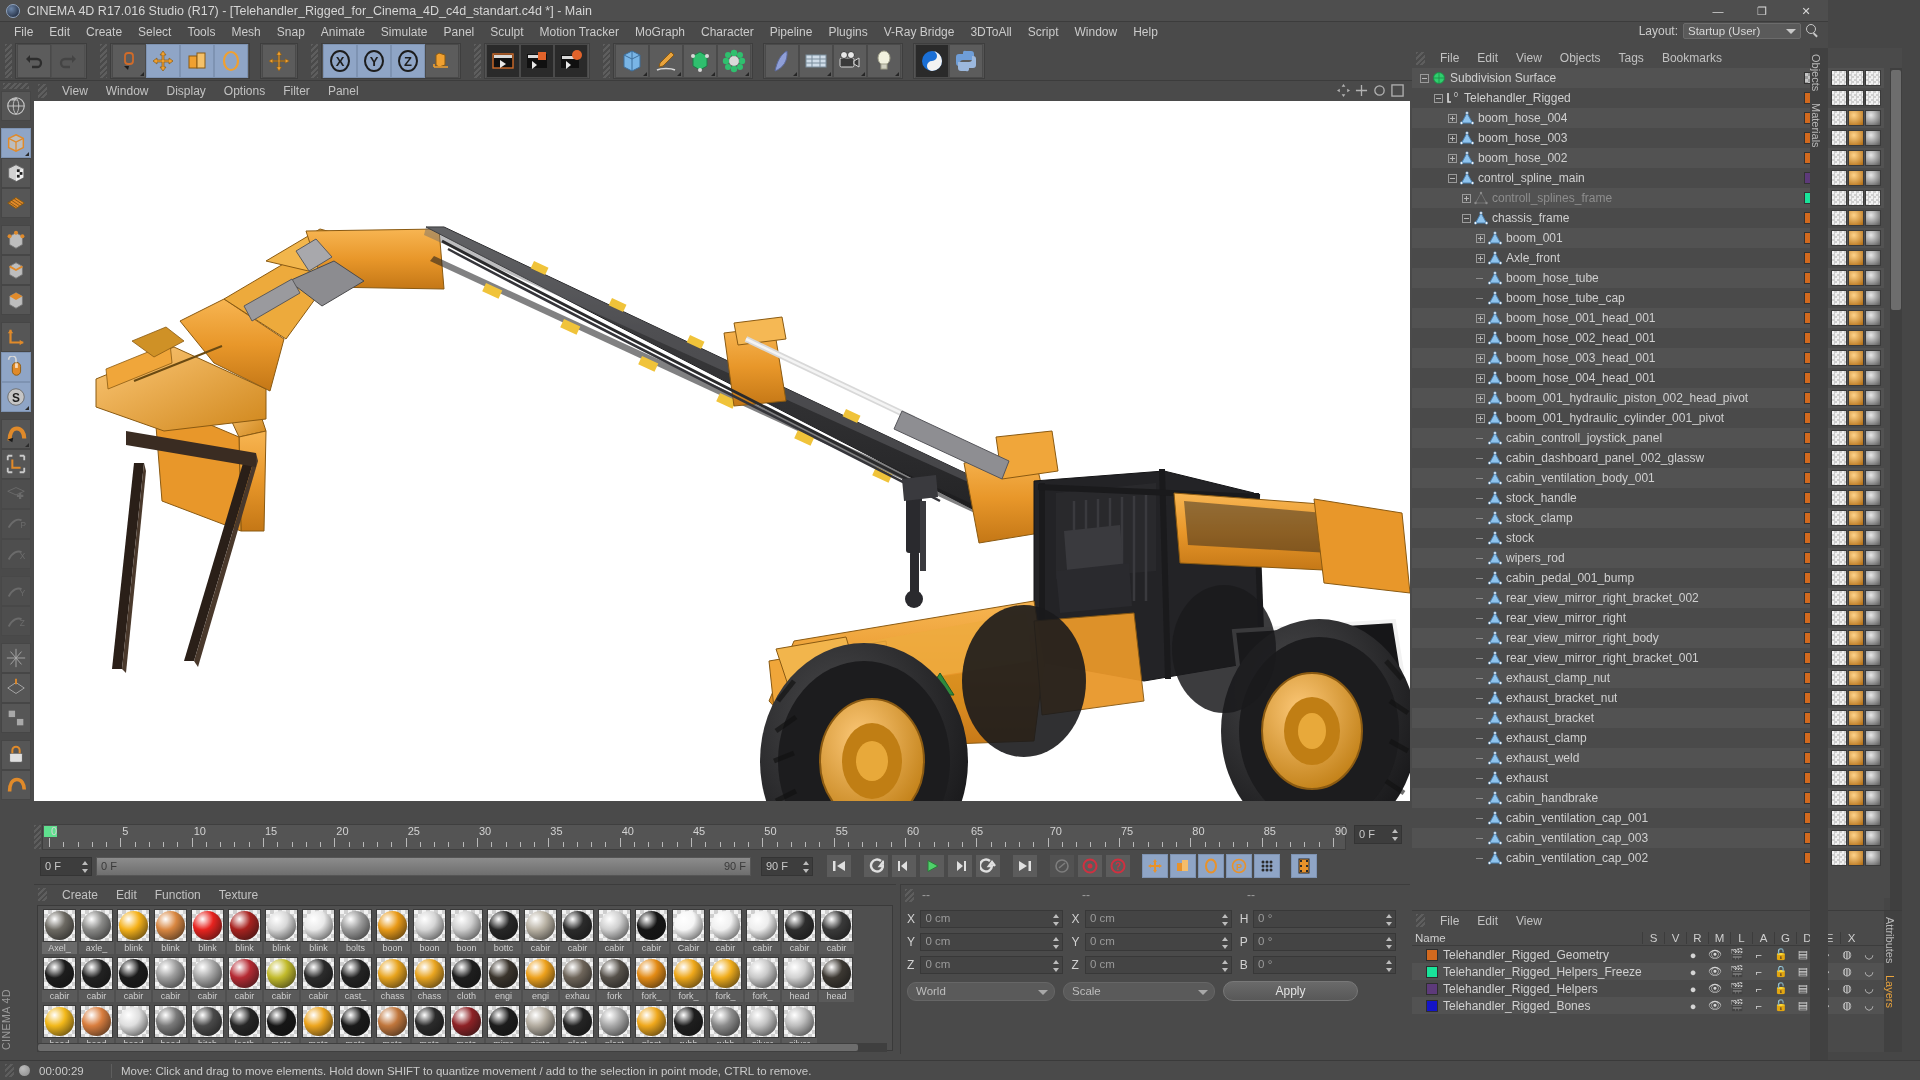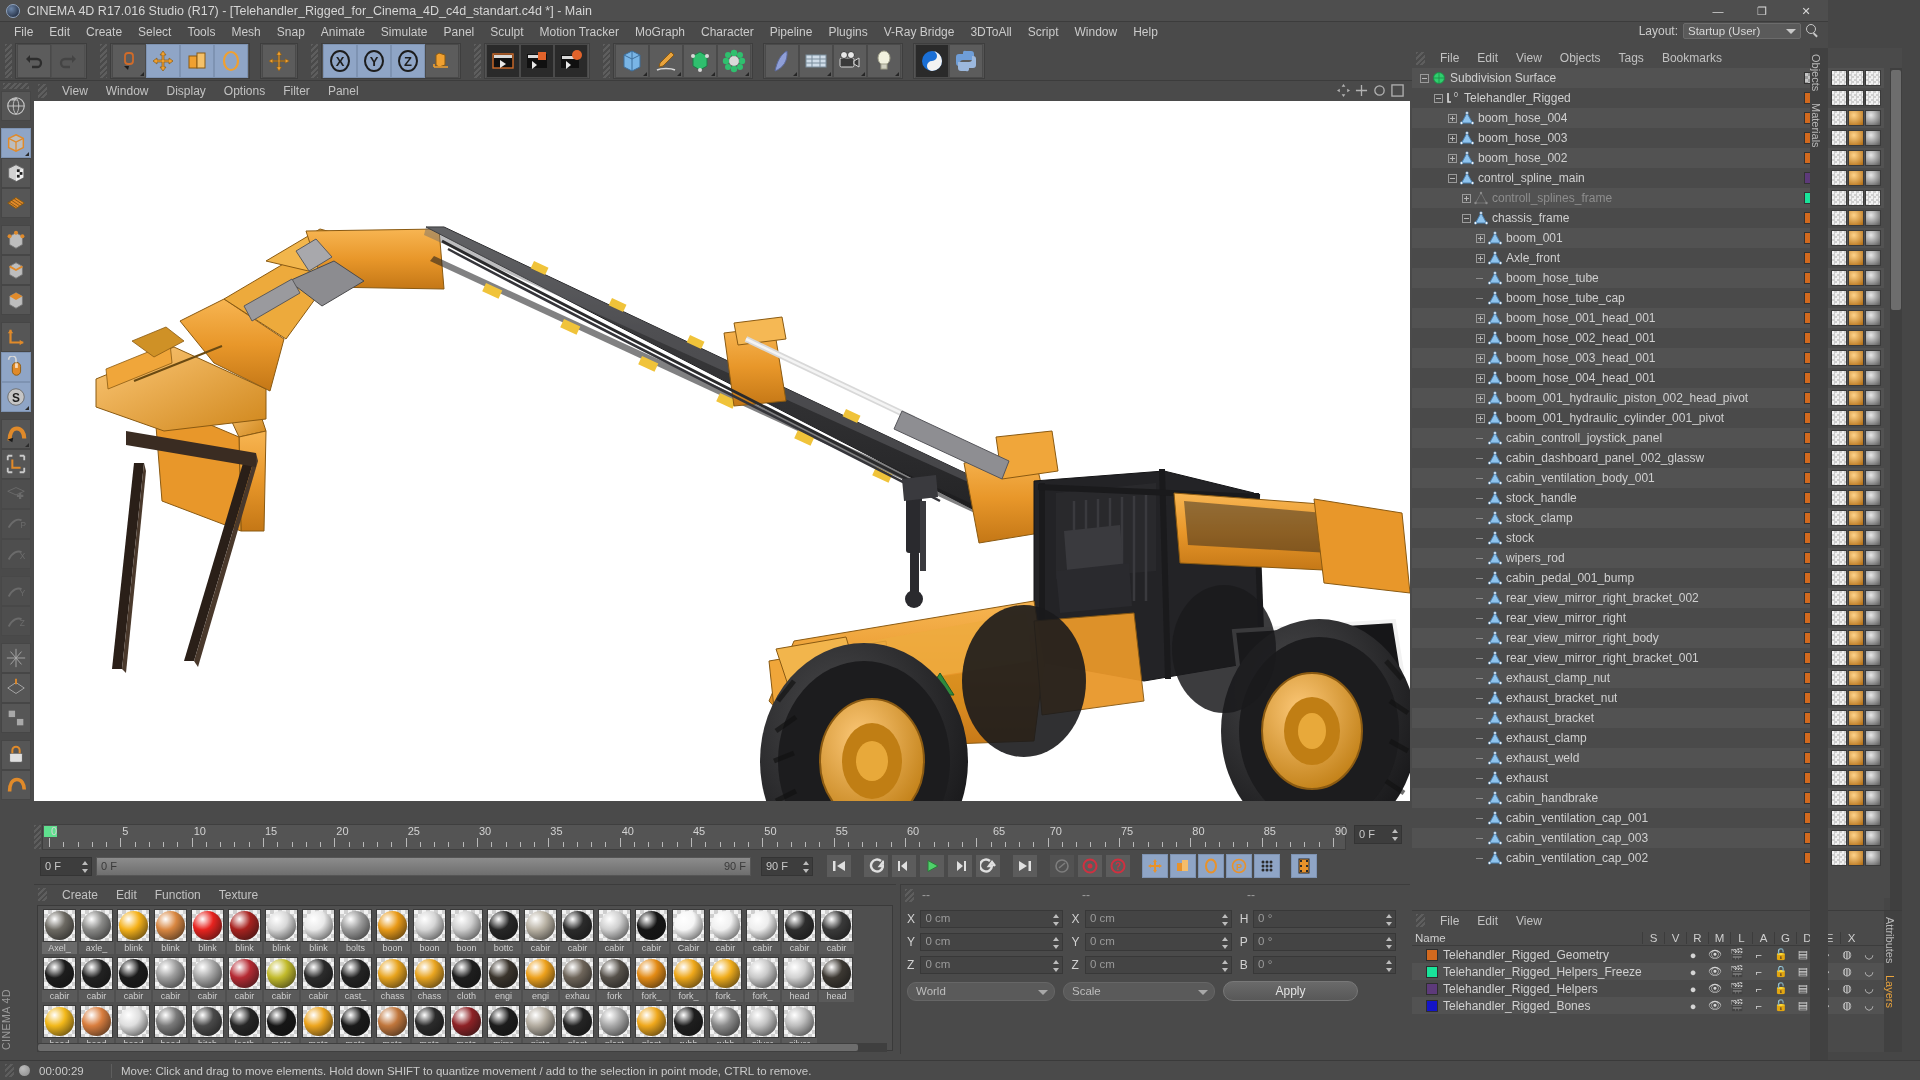--- a/index.html
+++ b/index.html
@@ -818,21 +818,21 @@
         <div class="num" style="left: 578.667px;">40</div>
         <div class="tk" style="left: 576.667px; height: 9px;"></div>
         <div class="num" style="left: 650px;">45</div>
         <div class="tk" style="left: 648px; height: 9px;"></div>
         <div class="num" style="left: 721.333px;">50</div>
         <div class="tk" style="left: 719.333px; height: 9px;"></div>
         <div class="num" style="left: 792.667px;">55</div>
         <div class="tk" style="left: 790.667px; height: 9px;"></div>
         <div class="num" style="left: 864px;">60</div>
         <div class="tk" style="left: 862px; height: 9px;"></div>
-        <div class="num" style="left: 950px;">65</div>
+        <div class="num" style="left: 928px;">65</div>
         <div class="tk" style="left: 933.333px; height: 9px;"></div>
         <div class="num" style="left: 1006.67px;">70</div>
         <div class="tk" style="left: 1004.67px; height: 9px;"></div>
         <div class="num" style="left: 1078px;">75</div>
         <div class="tk" style="left: 1076px; height: 9px;"></div>
         <div class="num" style="left: 1149.33px;">80</div>
         <div class="tk" style="left: 1147.33px; height: 9px;"></div>
         <div class="num" style="left: 1220.67px;">85</div>
         <div class="tk" style="left: 1218.67px; height: 9px;"></div>
         <div class="num" style="left: 1292px;">90</div>

